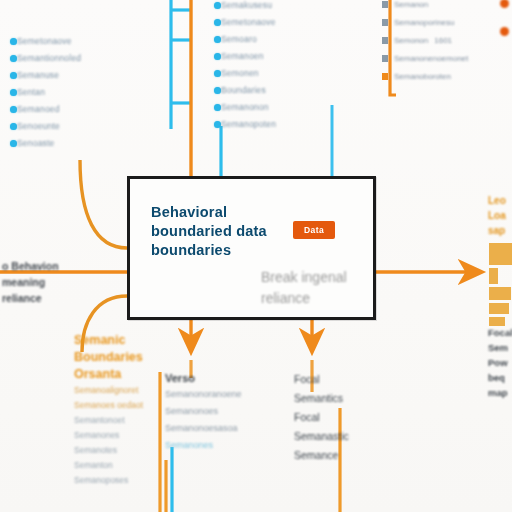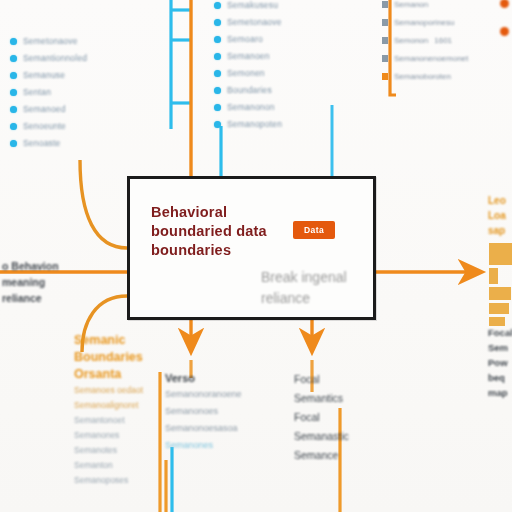--- a/index.html
+++ b/index.html
@@ -29,21 +29,20 @@
     pointer-events: none;
   }
 
   
   .list-block {
     position: absolute;
   }
   .li {
     display: flex;
     align-items: center;
-    gap: 6px;
     margin-bottom: 7px;
     white-space: nowrap;
   }
   .dot {
     width: 7px;
     height: 7px;
     border-radius: 50%;
     background: #29b6e8;
     flex: 0 0 auto;
     box-shadow: 0 0 1.5px rgba(41,182,232,.7);
@@ -88,21 +87,21 @@
     border: 3px solid #1b1b1b;
     box-sizing: border-box;
     box-shadow: 1px 1px 0 rgba(0,0,0,.12);
   }
   #box-title {
     position: absolute;
     left: 21px;
     top: 24px;
     font-size: 14.5px;
     line-height: 19px;
-    color: #7f1d1d;
+    color: #0c4a6e;
     font-weight: 600;
     letter-spacing: .2px;
     filter: blur(0.75px);
   }
   #box-badge {
     position: absolute;
     left: 163px;
     top: 42px;
     background: #e4590d;
     color: #fff;
@@ -442,22 +441,22 @@
       <div>reliance</div>
     </div>
   </div>
 
   <div id="col-semantic">
     <div class="col-head-orange">
       <div>Semanic</div>
       <div>Boundaries</div>
       <div>Orsanta</div>
     </div>
+    <div class="sub-li amber">Semanoalignoret</div>
     <div class="sub-li amber">Semanoes oedaot</div>
-    <div class="sub-li amber">Semanoalignoret</div>
     <div class="sub-li">Semantonoet</div>
     <div class="sub-li">Semanones</div>
     <div class="sub-li">Semanotes</div>
     <div class="sub-li">Semanton</div>
     <div class="sub-li">Semanoposes</div>
   </div>
 
   <div id="col-verso">
     <div class="col-head-dark">Verso</div>
     <div class="col-li-dark">Semanonoranoene</div>

